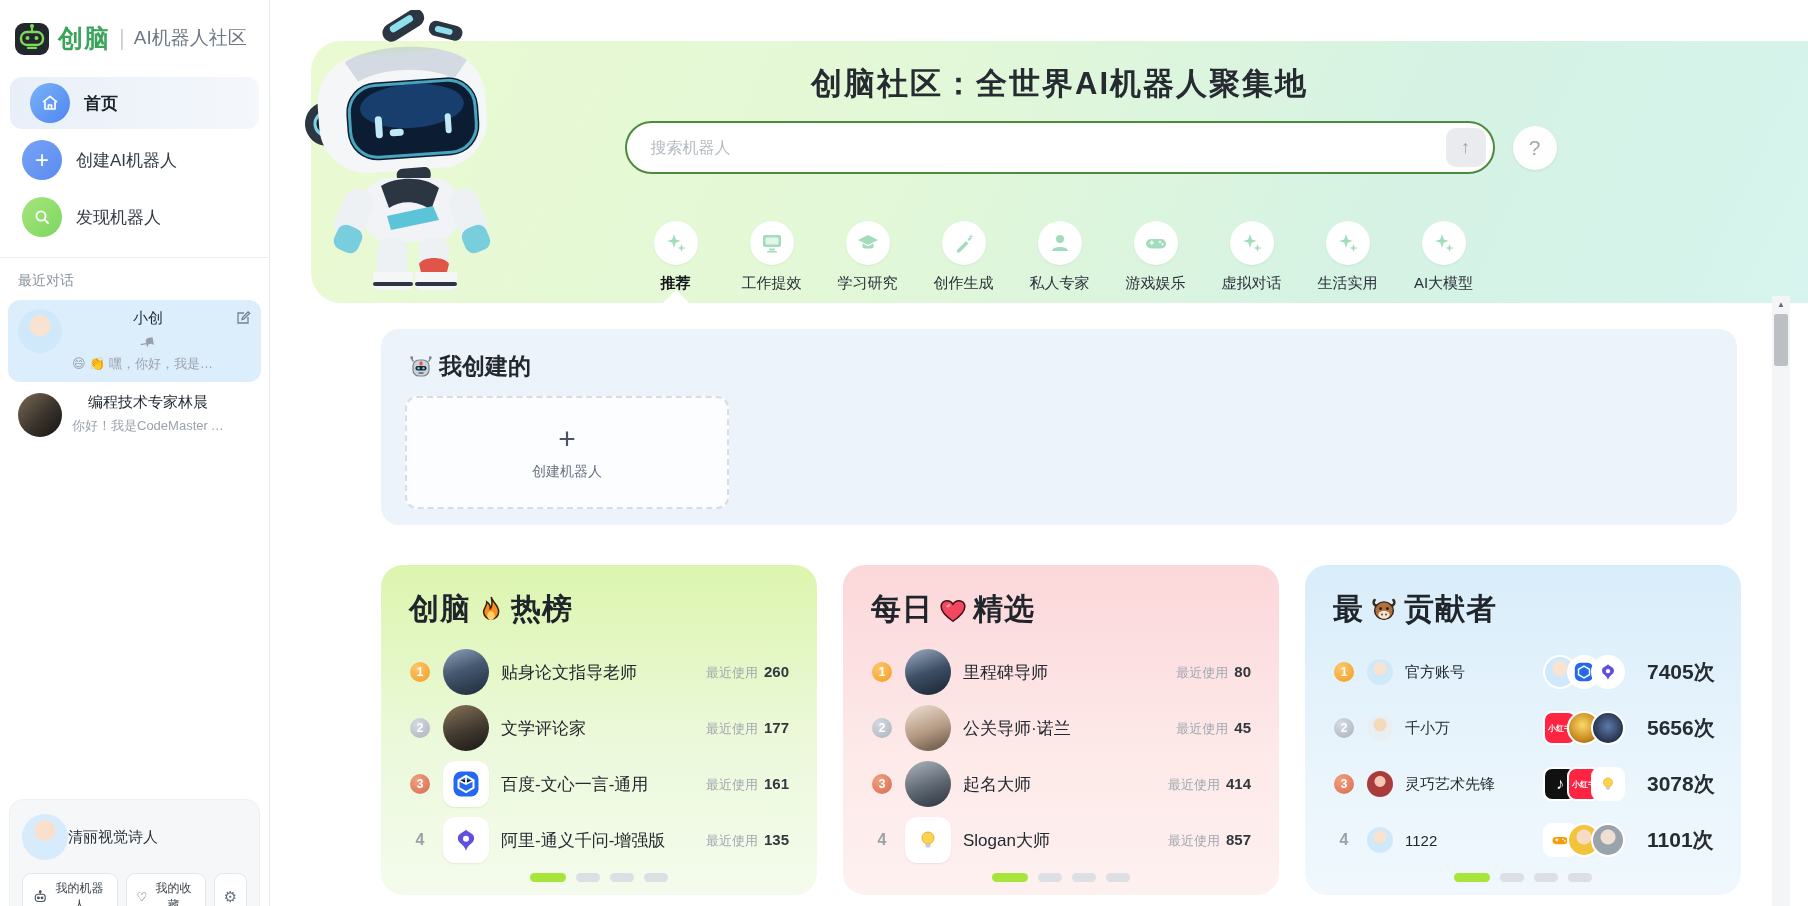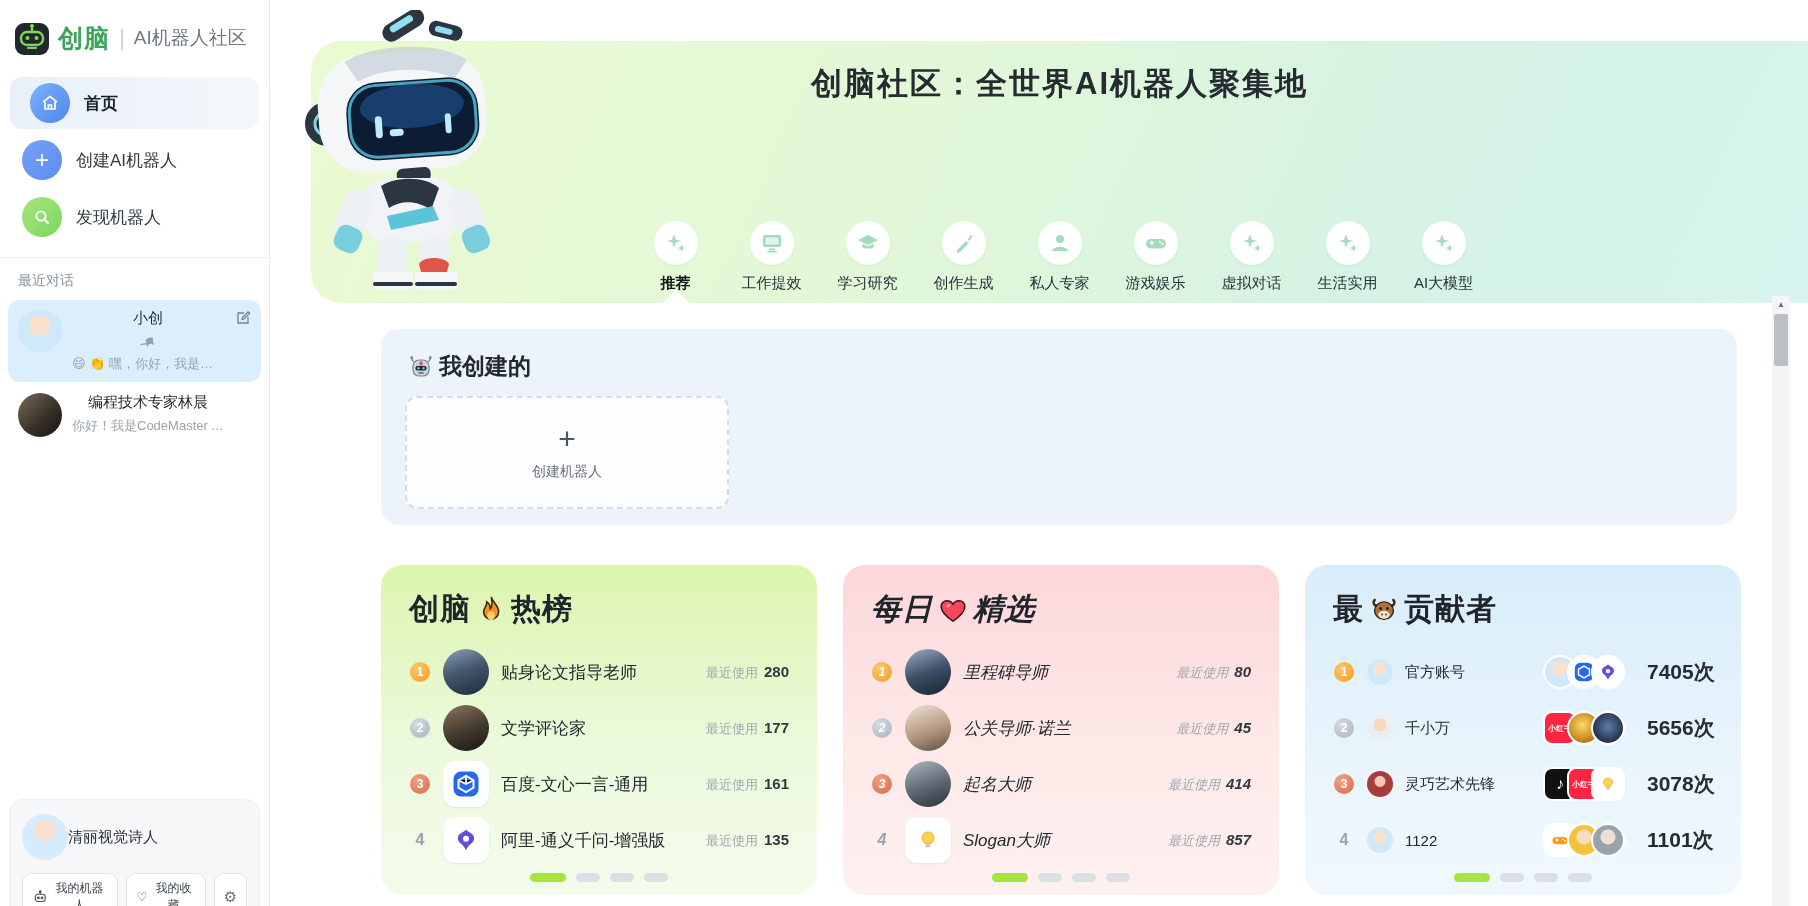--- a/index.html
+++ b/index.html
@@ -89,21 +89,21 @@
     border:2px dashed #d6dde6; border-radius:12px; background:#fcfdfe; display:flex;
     flex-direction:column; align-items:center; justify-content:center; gap:9px; cursor:pointer; }
   .create-plus { font-size:30px; font-weight:300; color:#4b5563; line-height:1; }
   .create-lbl { font-size:14px; color:#6b7280; }
 
   
   .cards-row { position:absolute; top:565px; left:111px; display:flex; gap:26px; }
   .rank-card { position:relative; width:436px; height:330px; border-radius:22px;
     padding:24px 28px 0; }
   .c-green { background:linear-gradient(180deg,#dcf5ae 0%,#ecf9dc 55%,#f4fbec 100%); }
-  .c-pink  { background:linear-gradient(180deg,#fcd7da 0%,#fde9e8 55%,#fdf1f0 100%);font-style:italic; }
+  .c-pink  { background:linear-gradient(180deg,#fcd7da 0%,#fde9e8 55%,#fdf1f0 100%); }
   .c-blue  { background:linear-gradient(180deg,#d8edfa 0%,#e8f4fc 55%,#f0f8fd 100%); }
   .rank-card h3 { display:flex; align-items:center; gap:5px; font-size:30px; font-weight:800;
     color:#20252b; letter-spacing:1px; }
   .rank-list { list-style:none; margin-top:16px; }
   .rank-list li { display:flex; align-items:center; gap:12px; height:52px; margin-bottom:4px;
     cursor:pointer; }
   .rk { width:22px; height:20px; display:flex; align-items:center; justify-content:center;
     font-size:12px; font-weight:700; color:#fff; flex-shrink:0; }
   .rk span { width:20px; height:20px; border-radius:50%; display:flex; align-items:center;
     justify-content:center; }
@@ -292,20 +292,29 @@
         <rect x="86" y="228" width="30" height="40" rx="12" fill="#eef1f4"></rect>
         <rect x="128" y="228" width="30" height="40" rx="12" fill="#eef1f4"></rect>
         <path d="M82 262h40v12a6 6 0 0 1-6 6H88a6 6 0 0 1-6-6z" fill="#f4f6f8"></path>
         <path d="M124 262h42v12a6 6 0 0 1-6 6h-30a6 6 0 0 1-6-6z" fill="#f4f6f8"></path>
         <path d="M128 254c4-8 26-8 30 0l-2 8h-26z" fill="#e05548"></path>
         <path d="M84 274h36M126 274h38" stroke="#2c3542" stroke-width="4" stroke-linecap="round"></path>
       </svg>
 
       <h1 class="hero-title">创脑社区：全世界AI机器人聚集地</h1>
 
+      <div class="search-wrap">
+        <div class="search-pill">
+          <input type="text" placeholder="搜索机器人" style="">
+          <button class="send-btn">
+            <span>↑</span>
+          </button>
+        </div>
+        <button class="help-btn">?</button>
+      </div>
 
       <div class="tabs">
         <div class="tab active">
           <span class="tab-ic">
             <svg class="ic24" viewBox="0 0 24 24" fill="#a3dcbd">
                 <path d="M10 3l1.8 5.4L17 10l-5.2 1.6L10 17l-1.8-5.4L3 10l5.2-1.6z"></path>
                 <path d="M17.5 13l1 3 3 1-3 1-1 3-1-3-3-1 3-1z"></path>
               </svg>
           </span>
           <span class="tab-lbl">推荐</span>
@@ -423,21 +432,21 @@
           </svg>
           <span>热榜</span>
         </h3>
         <ul class="rank-list">
           <li>
             <span class="rk">
                 <span class="rk1x" style="background:radial-gradient(circle at 35% 30%,#ffc66a,#f19c22);width:20px;height:20px;border-radius:50%;display:flex;align-items:center;justify-content:center;">1</span>
               </span>
             <span class="av av-suit1"></span>
             <span class="nm">贴身论文指导老师</span>
-            <span class="usage"><span>最近使用</span><b>280</b></span>
+            <span class="usage"><span>最近使用</span><b>260</b></span>
           </li>
           <li>
             <span class="rk">
                 <span style="background:radial-gradient(circle at 35% 30%,#d6dbe2,#a9b1bc);width:20px;height:20px;border-radius:50%;display:flex;align-items:center;justify-content:center;">2</span>
               </span>
             <span class="av av-lit"></span>
             <span class="nm">文学评论家</span>
             <span class="usage"><span>最近使用</span><b>177</b></span>
           </li>
           <li>

